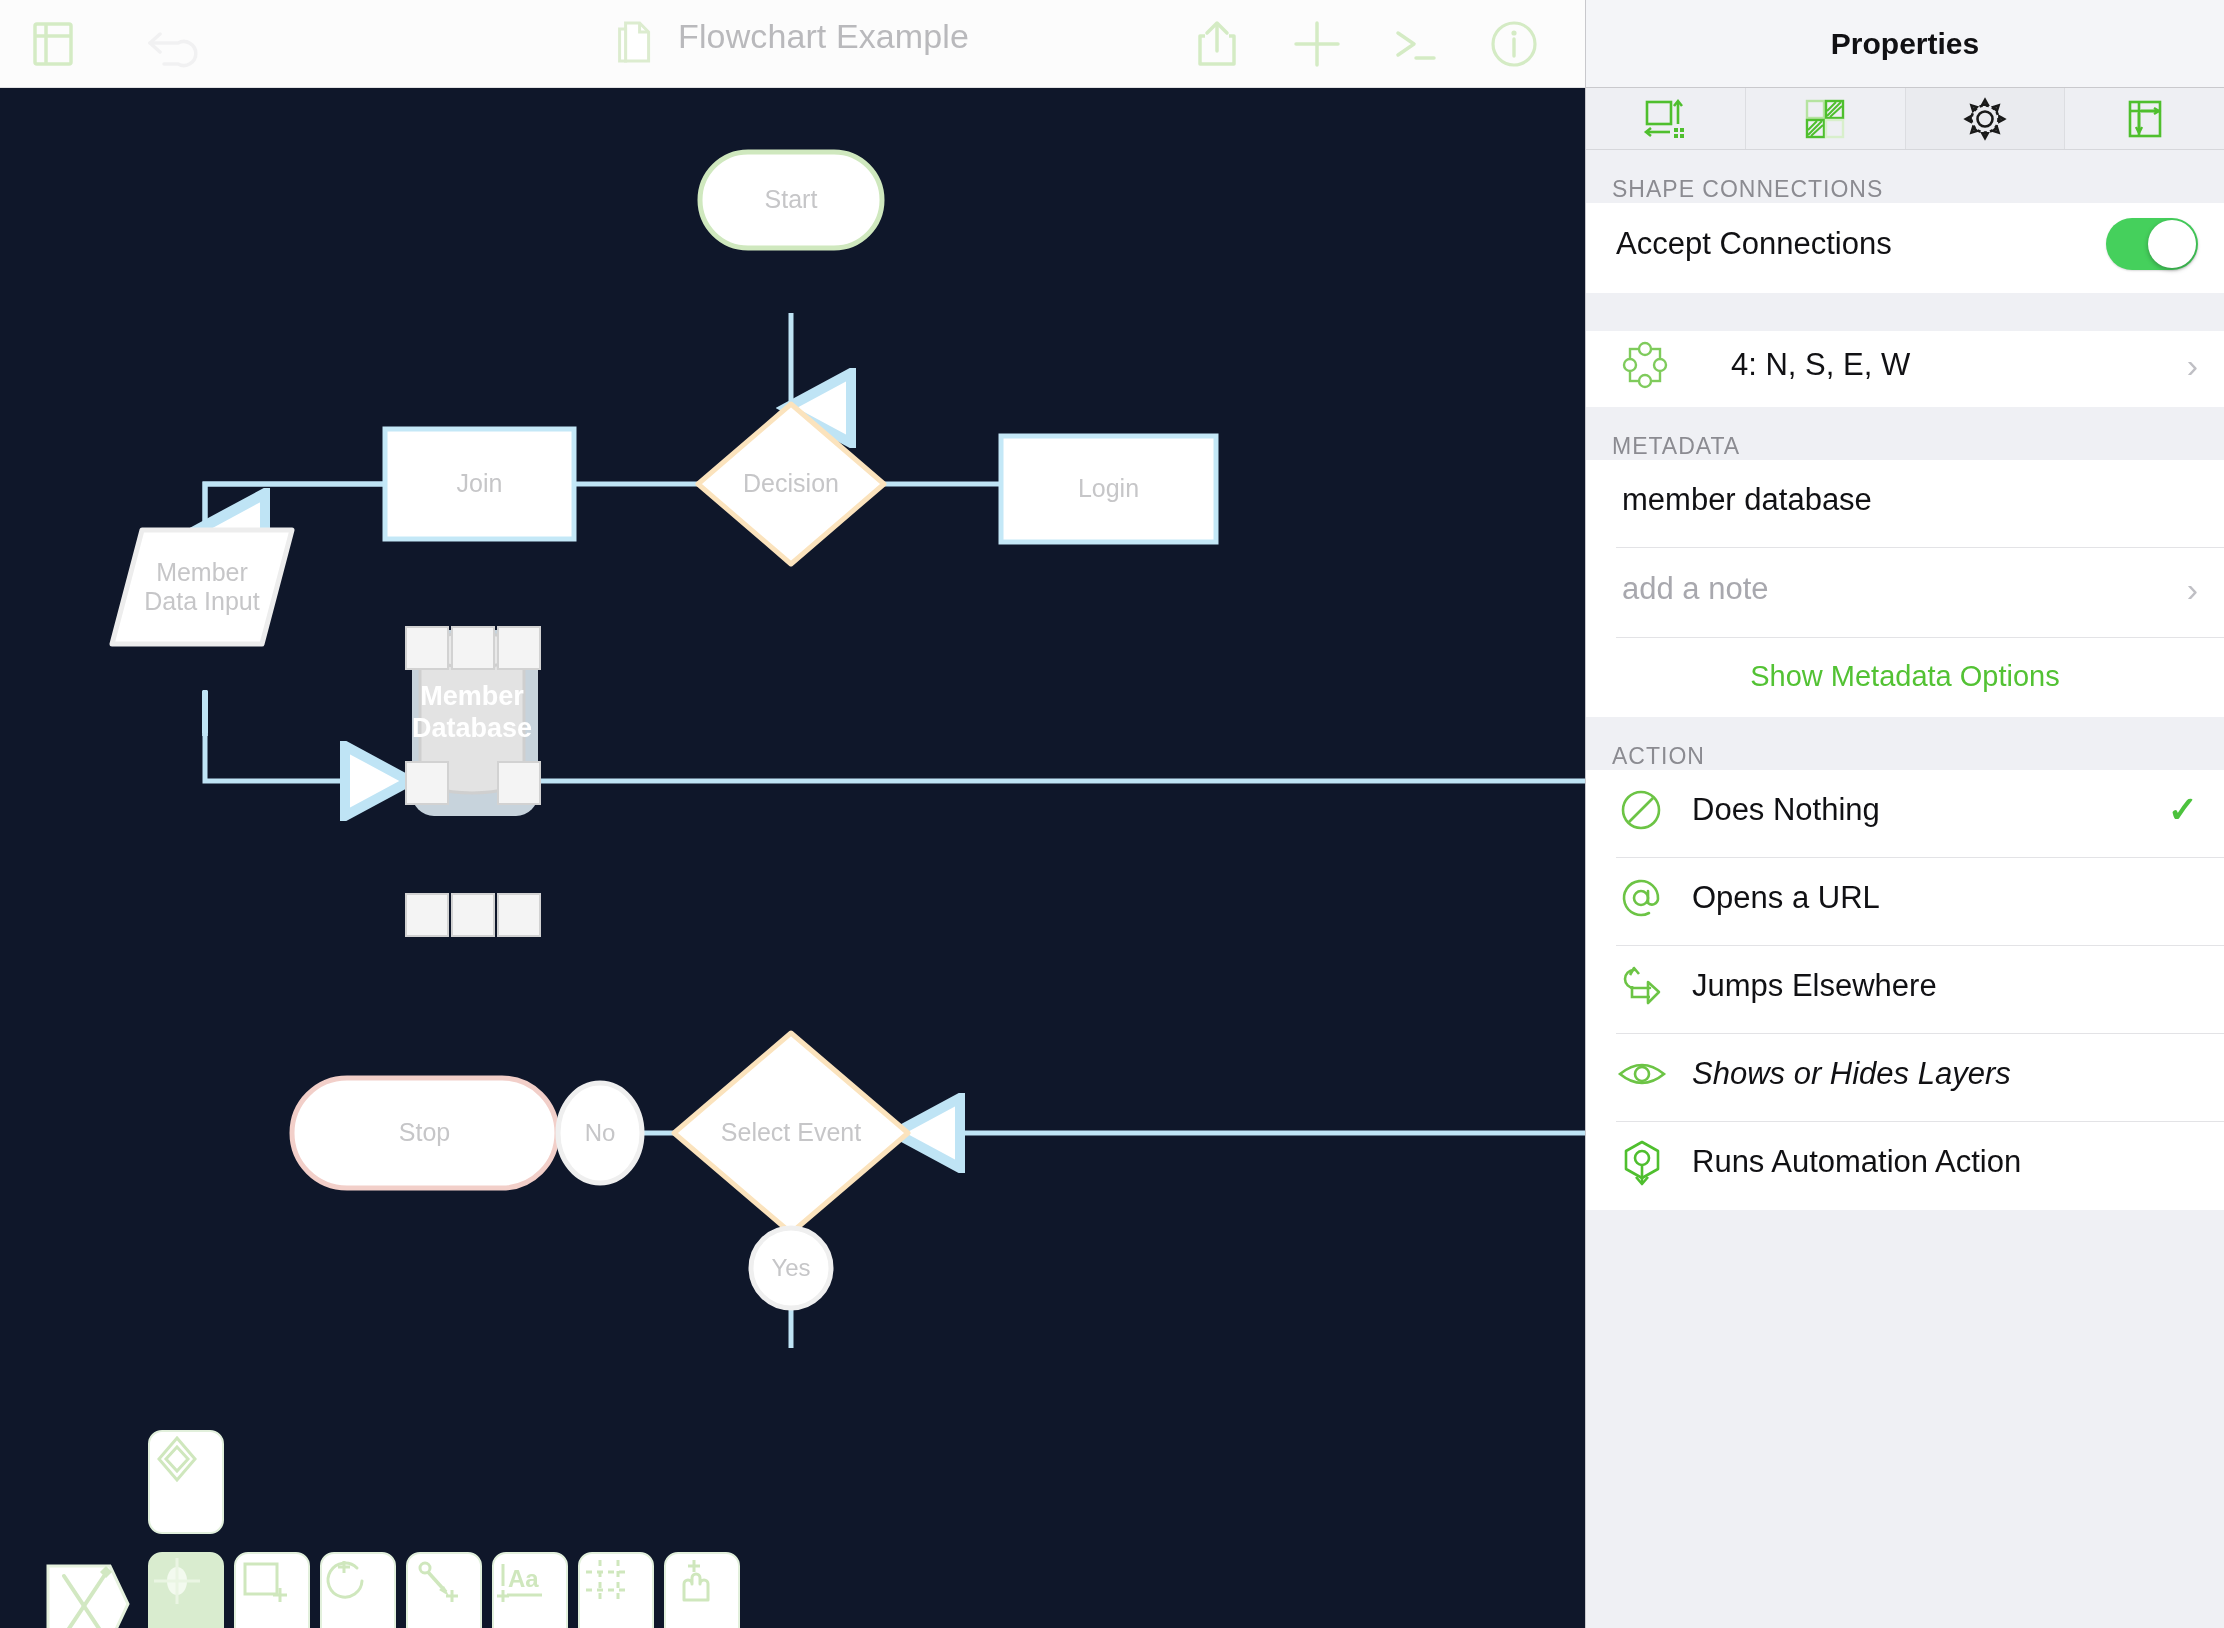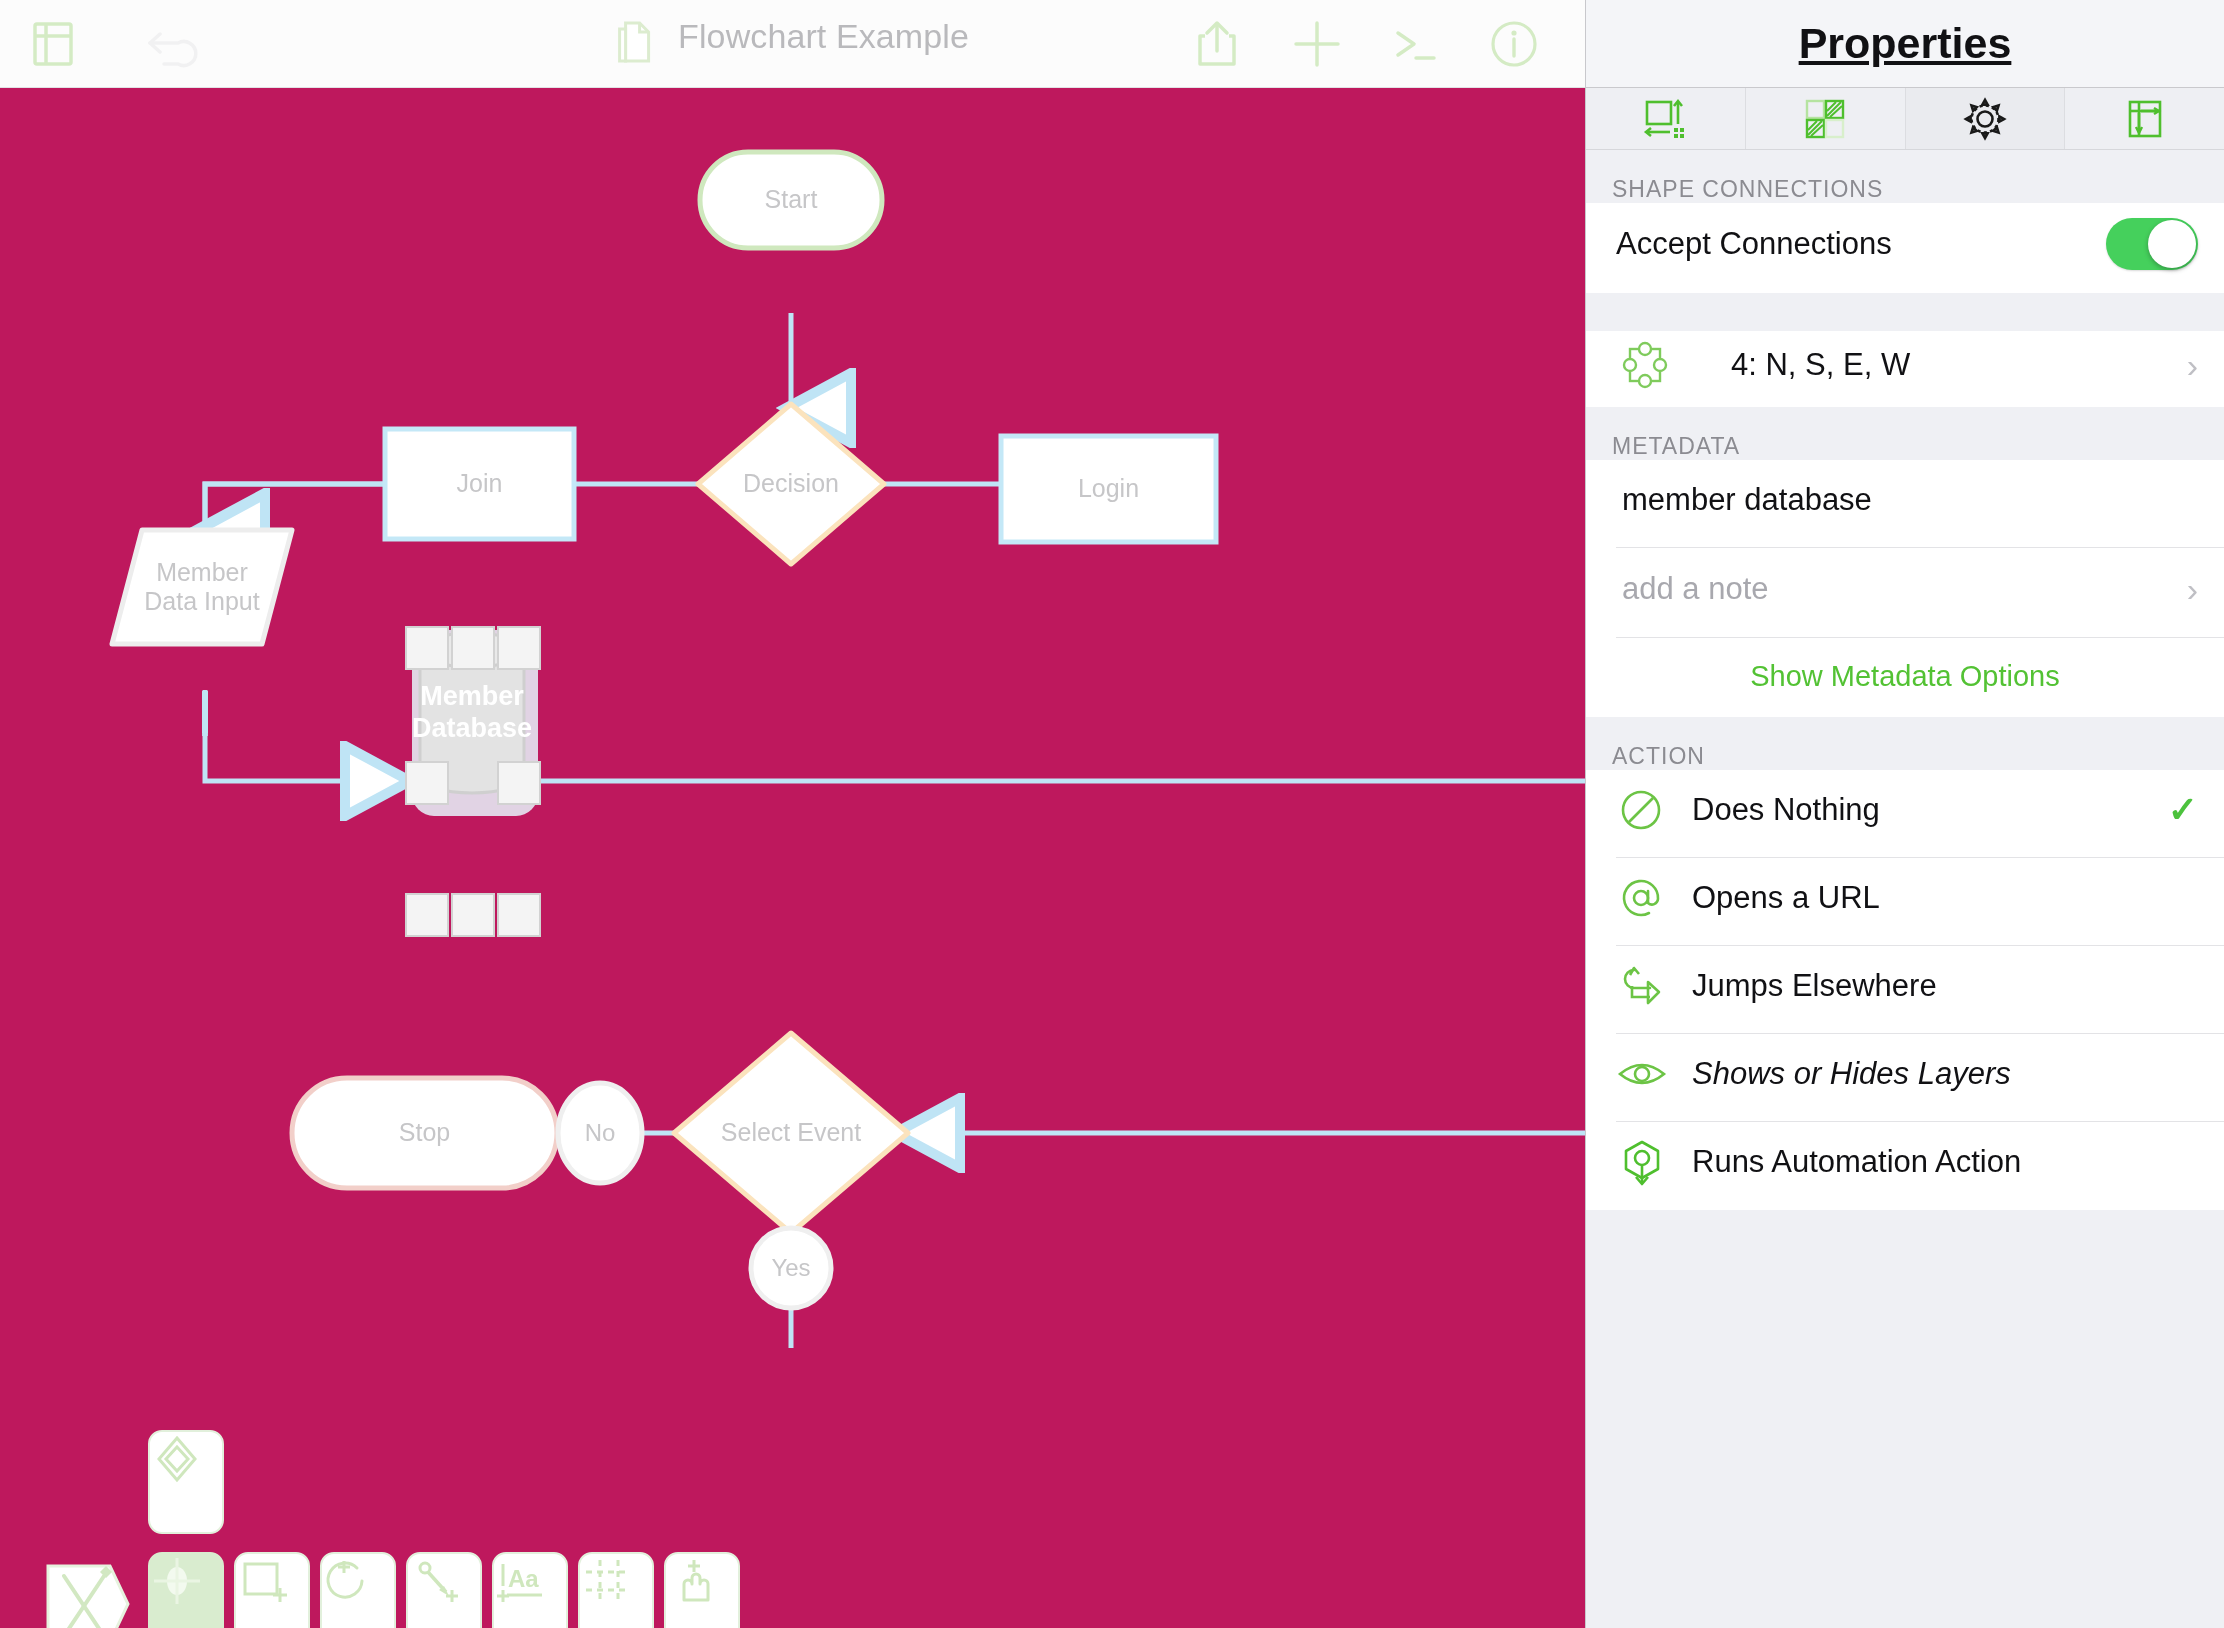--- a/index.html
+++ b/index.html
@@ -38,21 +38,21 @@
   }
   #doc-title {
     font-size: 34px; color: #b9b9bc; font-weight: 400;
     letter-spacing: 0.1px; white-space: nowrap;
   }
 
   
   #canvas {
     position: absolute; left: 0; top: 88px;
     width: 1585px; height: 1540px;
-    background: #be185d;
+    background: #0f172a;
     overflow: hidden;
   }
   #canvas svg { position: absolute; left: 0; top: 0; }
 
   .node-label {
     position: absolute;
     display: flex; align-items: center; justify-content: center;
     text-align: center;
     color: #c6c6c8;
     font-size: 25px;
@@ -87,21 +87,21 @@
     background: #eff0f4;
     border-left: 1px solid #c8c8cc;
     display: flex; flex-direction: column;
   }
   #panel-header {
     height: 88px; flex: none;
     display: flex; align-items: center; justify-content: center;
     background: #f4f5f8;
     border-bottom: 1px solid #c9c9cd;
   }
-  #panel-title { font-size: 43px; font-weight: 700; color: #111114; text-decoration: underline; }
+  #panel-title { font-size: 30px; font-weight: 700; color: #111114; }
 
   #panel-tabs {
     height: 62px; flex: none;
     display: flex; align-items: stretch;
     background: #eeeff3;
     border-bottom: 1px solid #d6d7db;
   }
   .ptab {
     flex: 1; display: flex; align-items: center; justify-content: center;
     border-right: 1px solid #dcdde1;

